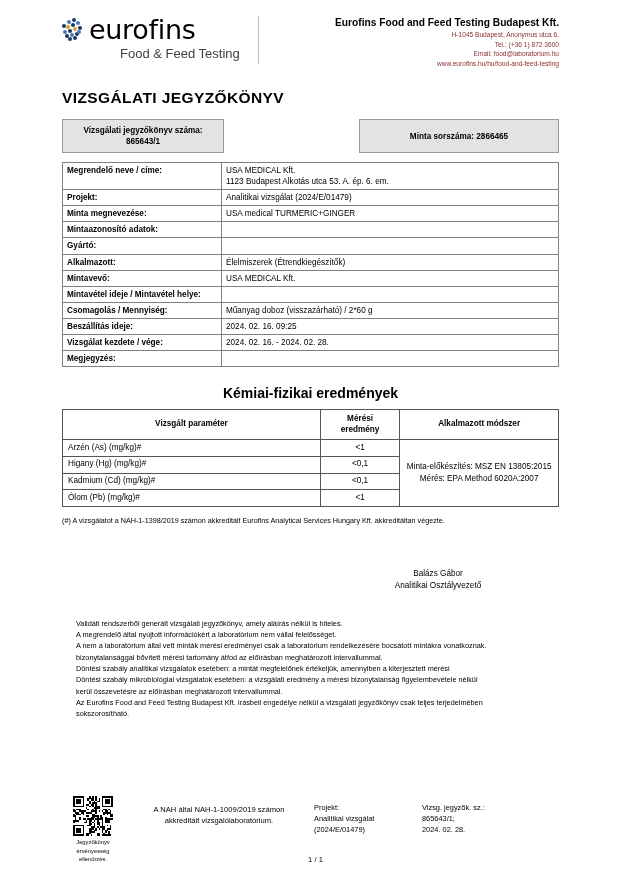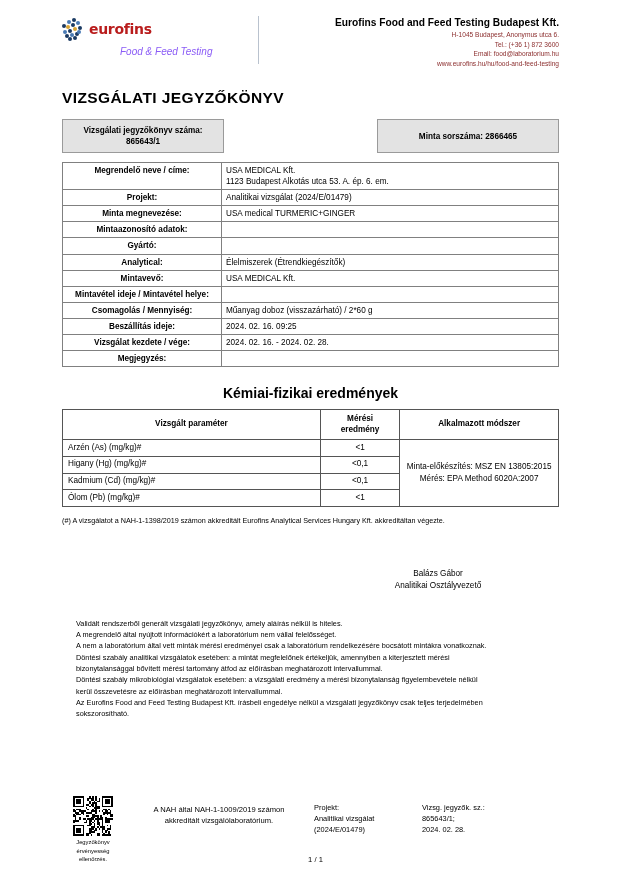--- a/index.html
+++ b/index.html
@@ -52,35 +52,34 @@
   }
   .logo-dots span {
     position: absolute;
     width: 4.4px;
     height: 4.4px;
     border-radius: 50%;
     display: block;
   }
   .wordmark {
     font-family: "DejaVu Sans", sans-serif;
-    font-size: 14px;
+    font-size: 27px;
     letter-spacing: -0.3px;
-    color: #b91c1c;
+    color: #000000;
     line-height: 1;
-    font-weight: 700;
+    font-weight: 400;
   }
   .tagline {
     font-family: "Liberation Sans", sans-serif;
-    font-size: 10px;
-    color: #8b5cf6;
+    font-size: 13px;
+    color: #404040;
     position: absolute;
     left: 58px;
     top: 30px;
     white-space: nowrap;
-    font-style: italic;
   }
   .brand-divider {
     position: absolute;
     left: 196px;
     top: 0px;
     width: 1px;
     height: 48px;
     background: #b9c2ce;
   }
   .company {
@@ -121,40 +120,39 @@
     background: #e3e3e3;
     border: 1px solid #9a9a9a;
     font-size: 8.2px;
     font-weight: bold;
     text-align: center;
     line-height: 1.35;
     padding: 5px 4px;
     box-sizing: border-box;
   }
   .idbox-left { width: 162px; }
-  .idbox-right { width: 182px; display: flex; align-items: center; justify-content: center; }
+  .idbox-right { width: 200px; display: flex; align-items: center; justify-content: center; }
 
   
   table.info {
     width: 100%;
     border-collapse: collapse;
     margin-top: 9px;
     table-layout: fixed;
   }
   table.info td {
     border: 1px solid #808080;
     font-size: 8.2px;
     padding: 2px 4px;
     vertical-align: top;
     line-height: 1.35;
   }
   table.info td.k {
     width: 150px;
     font-weight: bold;
-    text-align: center;
   }
   table.info td.v {
     font-weight: normal;
   }
   .v-line { display: block; }
 
   
   .section-title {
     text-align: center;
     font-size: 14px;
@@ -351,21 +349,21 @@
             <span class="v-line">&nbsp;</span>
           </td>
         </tr>
         <tr>
           <td class="k">Gyártó:</td>
           <td class="v">
             <span class="v-line">&nbsp;</span>
           </td>
         </tr>
         <tr>
-          <td class="k">Analytical:</td>
+          <td class="k">Alkalmazott:</td>
           <td class="v">
             <span class="v-line">Élelmiszerek (Étrendkiegészítők)</span>
           </td>
         </tr>
         <tr>
           <td class="k">Mintavevő:</td>
           <td class="v">
             <span class="v-line">USA MEDICAL Kft.</span>
           </td>
         </tr>
@@ -447,22 +445,22 @@
 
   <div class="signature">
     <div>Balázs Gábor</div>
     <div>Analitikai Osztályvezető</div>
   </div>
 
   <div class="disclaimer" id="disclaimer">
       <p>Validált rendszerből generált vizsgálati jegyzőkönyv, amely aláírás nélkül is hiteles.</p>
       <p>A megrendelő által nyújtott információkért a laboratórium nem vállal felelősséget.</p>
       <p>A nem a laboratórium által vett minták mérési eredményei csak a laboratórium rendelkezésére bocsátott mintákra vonatkoznak.</p>
+      <p>bizonytalansággal bővített mérési tartomány átfod az előírásban meghatározott intervallummal.</p>
       <p>Döntési szabály analitikai vizsgálatok esetében: a mintát megfelelőnek értékeljük, amennyiben a kiterjesztett mérési</p>
-      <p>bizonytalansággal bővített mérési tartomány átfod az előírásban meghatározott intervallummal.</p>
       <p>Döntési szabály mikrobiológiai vizsgálatok esetében: a vizsgálati eredmény a mérési bizonytalanság figyelembevétele nélkül</p>
       <p>kerül összevetésre az előírásban meghatározott intervallummal.</p>
       <p>Az Eurofins Food and Feed Testing Budapest Kft. írásbeli engedélye nélkül a vizsgálati jegyzőkönyv csak teljes terjedelmében</p>
       <p>sokszorosítható.</p>
     </div>
 
   <div class="footer">
     <div class="qr-block">
       <svg class="qr" viewBox="0 0 25 25" shape-rendering="crispEdges">
         <rect width="25" height="25" fill="#ffffff"></rect>

